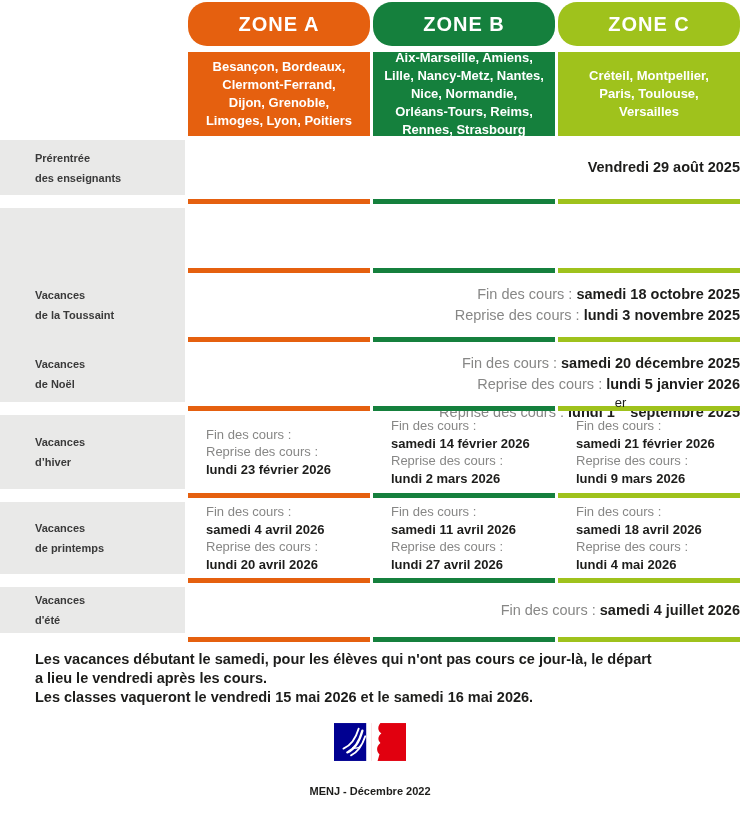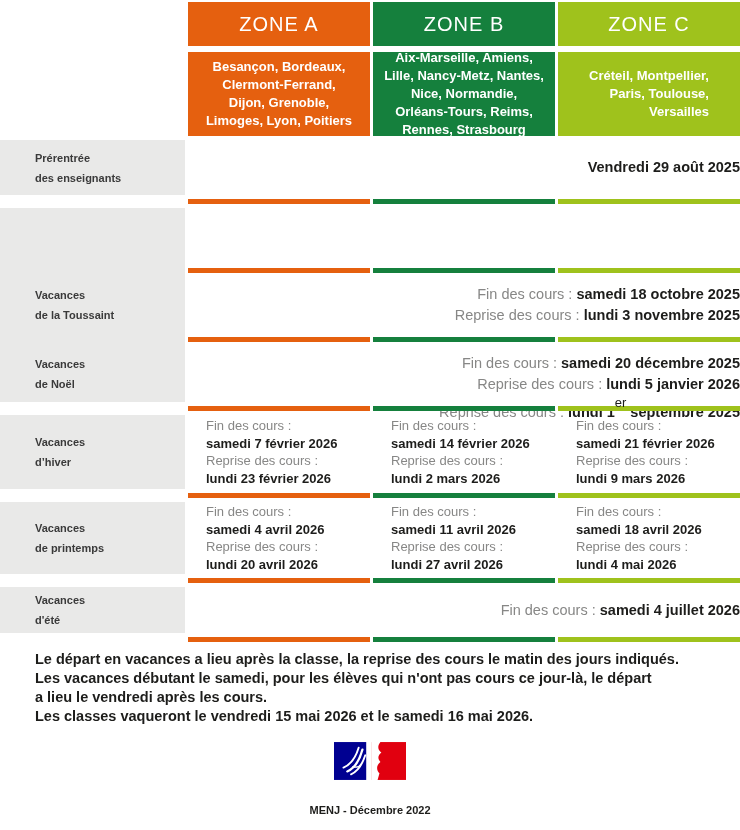--- a/index.html
+++ b/index.html
@@ -14,32 +14,32 @@
 
   
   .trow, .barrow, .hdr-row { display:flex; gap:3px; }
   .lblspace, .bspace { width:185px; flex:0 0 185px; }
   .zcol { flex:1 1 0; min-width:0; }
 
   
   .hdr-row { height:44px; margin-bottom:6px; }
   .zone-header {
     display:flex; align-items:center; justify-content:center;
-    color:#ffffff; font-size:20px; font-weight:400; letter-spacing:1px;
+    color:#ffffff; font-size:20px; font-weight:700; letter-spacing:1px;border-radius:19px;
   }
   
   .cities-row { height:84px; margin-bottom:4px; }
   .zone-cities {
     display:flex; align-items:center; justify-content:center; text-align:center;
     color:#ffffff; font-size:13px; font-weight:700; line-height:18px;
     white-space:pre-line; padding:0 6px;
   }
   .bg-a { background:#e5600f; }
   .bg-b { background:#15803d; }
-  .bg-c { background:#9fc21c;text-align:right; }
+  .bg-c { background:#9fc21c; }
 
   
   .lbl {
     width:185px; flex:0 0 185px;
     background:#e9e9e8; color:#3a3a3a;
     font-size:11px; font-weight:700; line-height:20px;
     display:flex; align-items:center;
     padding-left:35px; white-space:pre-line;
   }
   .merged {
@@ -163,21 +163,20 @@
       <div class="bar bg-a"></div>
       <div class="bar bg-b"></div>
       <div class="bar bg-c"></div>
   </div>
 
   <div class="trow h-r5">
     <div class="lbl">Vacances
 d’hiver</div>
     <div class="zdata">
       <div class="muted">Fin des cours :</div>
-      <div class="dark">samedi 7 février 2026</div>
       <div class="muted">Reprise des cours :</div>
       <div class="dark">lundi 23 février 2026</div>
     </div>
     <div class="zdata">
       <div class="muted">Fin des cours :</div>
       <div class="dark">samedi 14 février 2026</div>
       <div class="muted">Reprise des cours :</div>
       <div class="dark">lundi 2 mars 2026</div>
     </div>
     <div class="zdata">
@@ -231,21 +230,20 @@
     </div>
   </div>
   <div class="barrow">
     <div class="bspace"></div>
       <div class="bar bg-a"></div>
       <div class="bar bg-b"></div>
       <div class="bar bg-c"></div>
   </div>
 
   <div class="notes">
-    <div>Le départ en vacances a lieu après la classe, la reprise des cours le matin des jours indiqués.</div>
     <div>Les vacances débutant le samedi, pour les élèves qui n'ont pas cours ce jour-là, le départ</div>
     <div>a lieu le vendredi après les cours.</div>
     <div>Les classes vaqueront le vendredi 15 mai 2026 et le samedi 16 mai 2026.</div>
   </div>
 
   <div class="logo-wrap">
     <svg width="72" height="38" viewBox="0 0 76 40" aria-hidden="true">
       <rect x="0" y="0" width="34" height="40" fill="#000091"></rect>
       <rect x="40" y="0" width="36" height="40" fill="#e1000f"></rect>
       <path d="M40,0 h9 c-4,5 -2,9 1,11 c-4,3 -4,7 -1,10 c-5,4 -4,9 -1,12 l-2,7 h-6 z" fill="#ffffff"></path>

